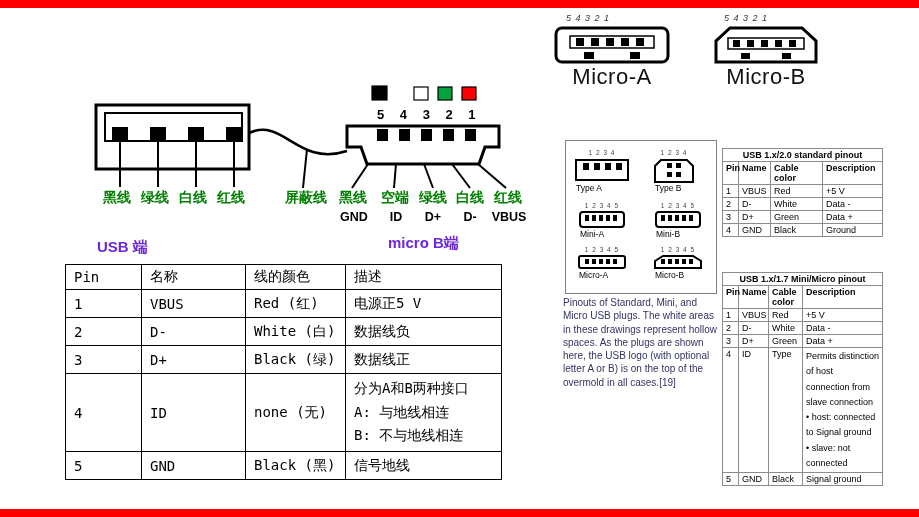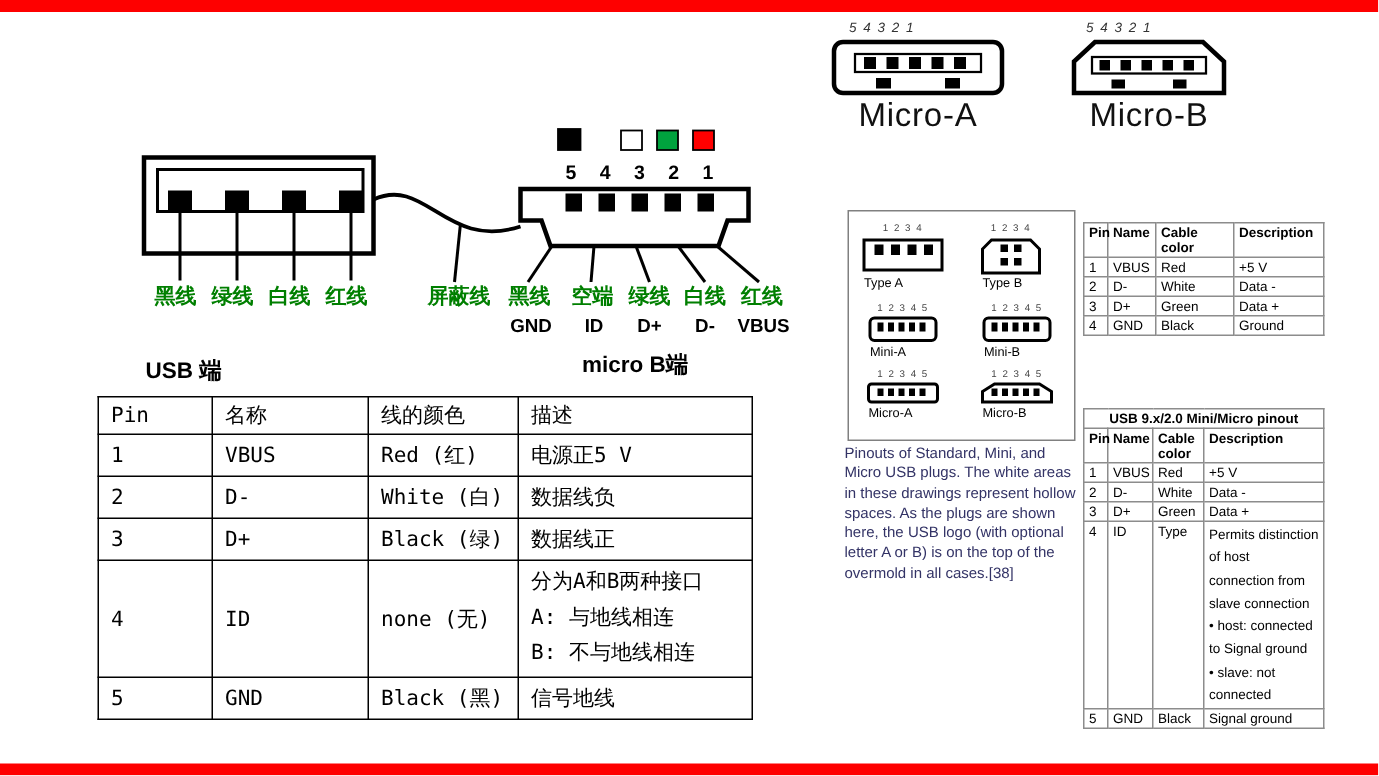--- a/index.html
+++ b/index.html
@@ -14,21 +14,21 @@
            font-size:19px; font-weight:bold; color:#000; }
 
   
   .wire-label-row { left:103px; top:189px; display:flex; gap:10px;
                     font-weight:bold; font-size:14px; }
   .wire-label-row span { width:28px; text-align:center; display:inline-block; }
   .wl  { font-weight:bold; font-size:14px; text-align:center; }
   .sub { font-weight:bold; font-size:12.5px; text-align:center; color:#000; }
   .pin-numbers { left:377px; top:107px; font-size:13px; font-weight:bold;
                  word-spacing:12px; color:#000; }
-  .end-label { font-weight:bold; font-size:15px; color:#000000; }
+  .end-label { font-weight:bold; font-size:15px; color:#6d28d9; }
 
   
   #main-table { left:65px; top:264px; border-collapse:collapse; table-layout:fixed;
                 width:436px; font-family:"DejaVu Sans Mono","Liberation Mono",monospace;
                 font-size:14px; color:#000; background:#fff; }
   #main-table th, #main-table td { border:1px solid #000; padding:2px 8px;
                 text-align:left; vertical-align:middle; font-weight:normal; }
   #main-table tr.hr  { height:25px; }
   #main-table tr.dr  { height:28px; }
   #main-table tr.tall{ height:78px; }
@@ -282,30 +282,33 @@
   <div class="abs plug-label" style="left:655px;top:183px;width:38px">Type B</div>
   <div class="abs plug-pins" style="left:580px;top:202px;width:44px">1 2 3 4 5</div>
   <div class="abs plug-pins" style="left:656px;top:202px;width:44px">1 2 3 4 5</div>
   <div class="abs plug-label" style="left:580px;top:229px;width:44px">Mini-A</div>
   <div class="abs plug-label" style="left:656px;top:229px;width:44px">Mini-B</div>
   <div class="abs plug-pins" style="left:579px;top:246px;width:46px">1 2 3 4 5</div>
   <div class="abs plug-pins" style="left:655px;top:246px;width:46px">1 2 3 4 5</div>
   <div class="abs plug-label" style="left:579px;top:270px;width:46px">Micro-A</div>
   <div class="abs plug-label" style="left:655px;top:270px;width:46px">Micro-B</div>
 
-  <div class="abs caption" style="color: rgb(51, 51, 102);">Pinouts of Standard, Mini, and Micro USB plugs. The white areas in these drawings represent hollow spaces. As the plugs are shown here, the USB logo (with optional letter A or B) is on the top of the overmold in all cases.[38]</div>
+  <div class="abs caption" style="color: rgb(51, 51, 102);">Pinouts of Standard, Mini, and Micro USB plugs. The white areas in these drawings represent hollow spaces. As the plugs are shown here, the USB logo (with optional letter A or B) is on the top of the overmold in all cases.[19]</div>
 
   <table id="std-table" class="wiki">
     <colgroup>
         <col style="width:16px">
         <col style="width:32px">
         <col style="width:52px">
         <col style="width:60px">
       </colgroup>
     <tbody>
+        <tr>
+          <th colspan="4" class="tbl-title">USB 1.x/2.0 standard pinout</th>
+        </tr>
     <tr>
       <th>Pin</th>
       <th>Name</th>
       <th>Cable color</th>
       <th>Description</th>
     </tr>
     <tr>
       <td>1</td>
       <td>VBUS</td>
       <td>Red</td>
@@ -334,21 +337,21 @@
 
   <table id="mm-table" class="wiki">
     <colgroup>
         <col style="width:16px">
         <col style="width:30px">
         <col style="width:34px">
         <col style="width:80px">
       </colgroup>
     <tbody>
         <tr>
-          <th colspan="4" class="tbl-title">USB 9.x/2.0 Mini/Micro pinout</th>
+          <th colspan="4" class="tbl-title">USB 1.x/1.7 Mini/Micro pinout</th>
         </tr>
     <tr>
       <th>Pin</th>
       <th>Name</th>
       <th>Cable color</th>
       <th>Description</th>
     </tr>
     <tr>
       <td>1</td>
       <td>VBUS</td>

